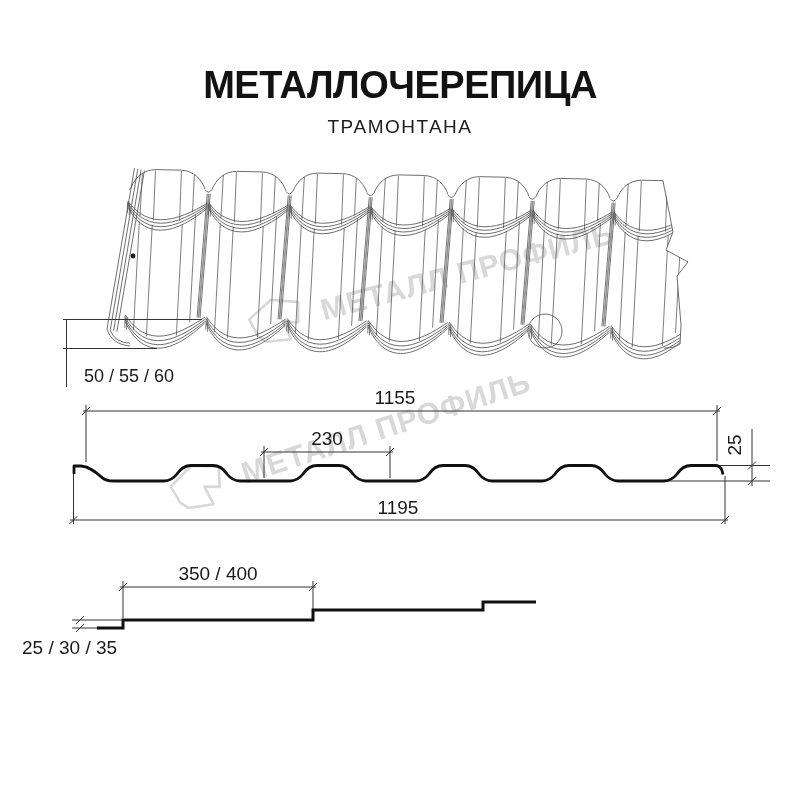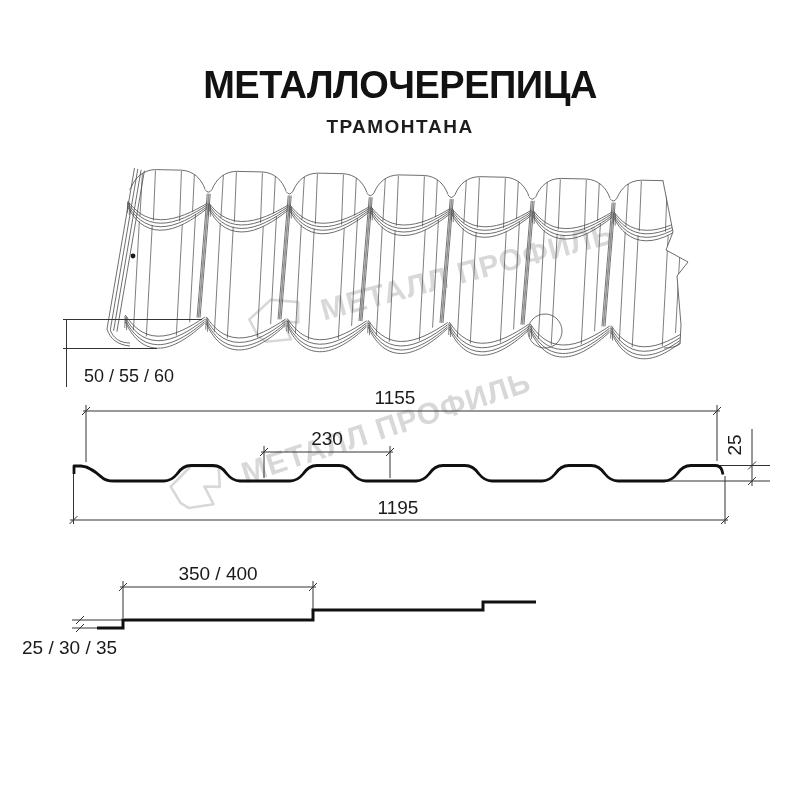--- a/index.html
+++ b/index.html
@@ -1,21 +1,21 @@
 <!DOCTYPE html>
 <html><head>
 <meta charset="utf-8">
 <style>
   html,body{margin:0;padding:0;background:#fff;}
   #stage{position:relative;width:800px;height:800px;background:#fff;overflow:hidden;
          font-family:"Liberation Sans",sans-serif;}
   .title{position:absolute;left:0;right:0;top:64px;text-align:center;
          font-size:38px;font-weight:800;letter-spacing:-0.5px;color:#121212;}
   .subtitle{position:absolute;left:0;right:0;top:116px;text-align:center;
-         font-size:19px;font-weight:700;letter-spacing:1.5px;color:#1d1d1d;}
+         font-size:19px;font-weight:400;letter-spacing:1.5px;color:#1d1d1d;}
   .wm{position:absolute;display:flex;align-items:center;gap:12px;
       transform-origin:0 50%;pointer-events:none;}
   .wm span{font-size:30px;font-weight:700;letter-spacing:1px;color:#d8d8d8;white-space:nowrap;}
   #wm1{left:250px;top:303px;transform:rotate(-15deg);}
   #wm2{left:172px;top:470px;transform:rotate(-18deg);}
   svg.lineart{position:absolute;left:0;top:0;}
   svg text{font-family:"Liberation Sans",sans-serif;fill:#1a1a1a;}
 </style>
 </head>
 <body>

